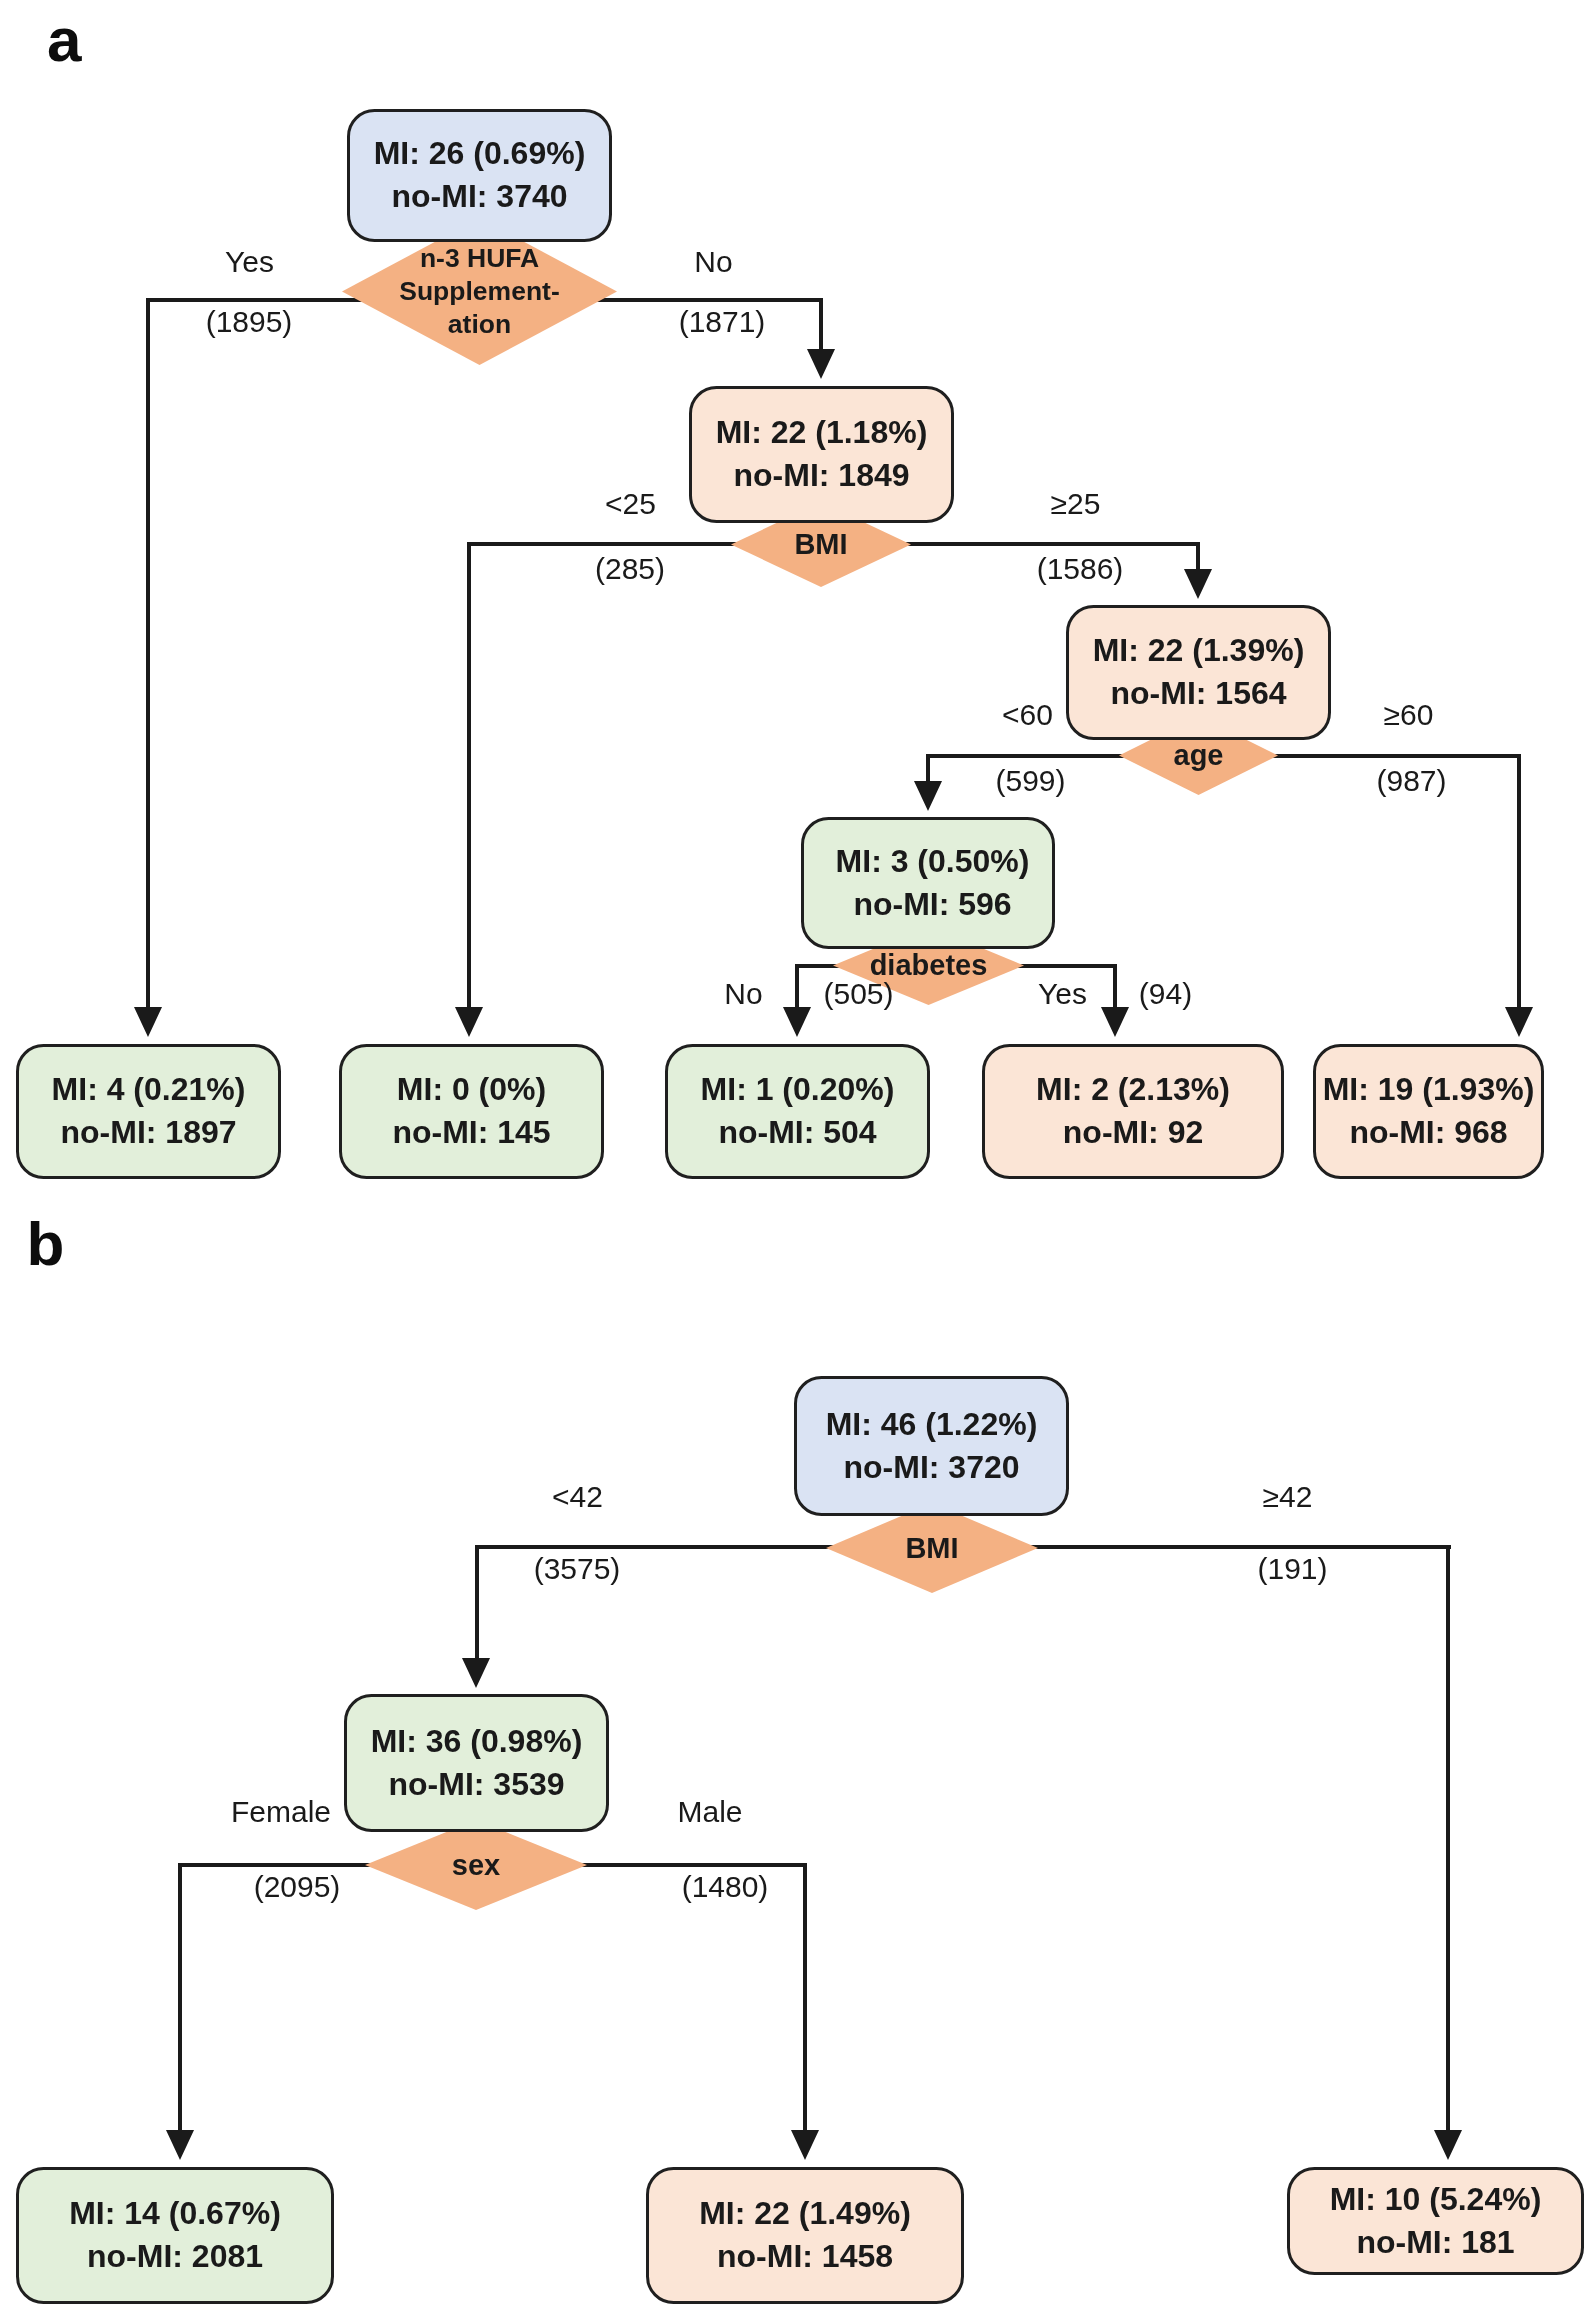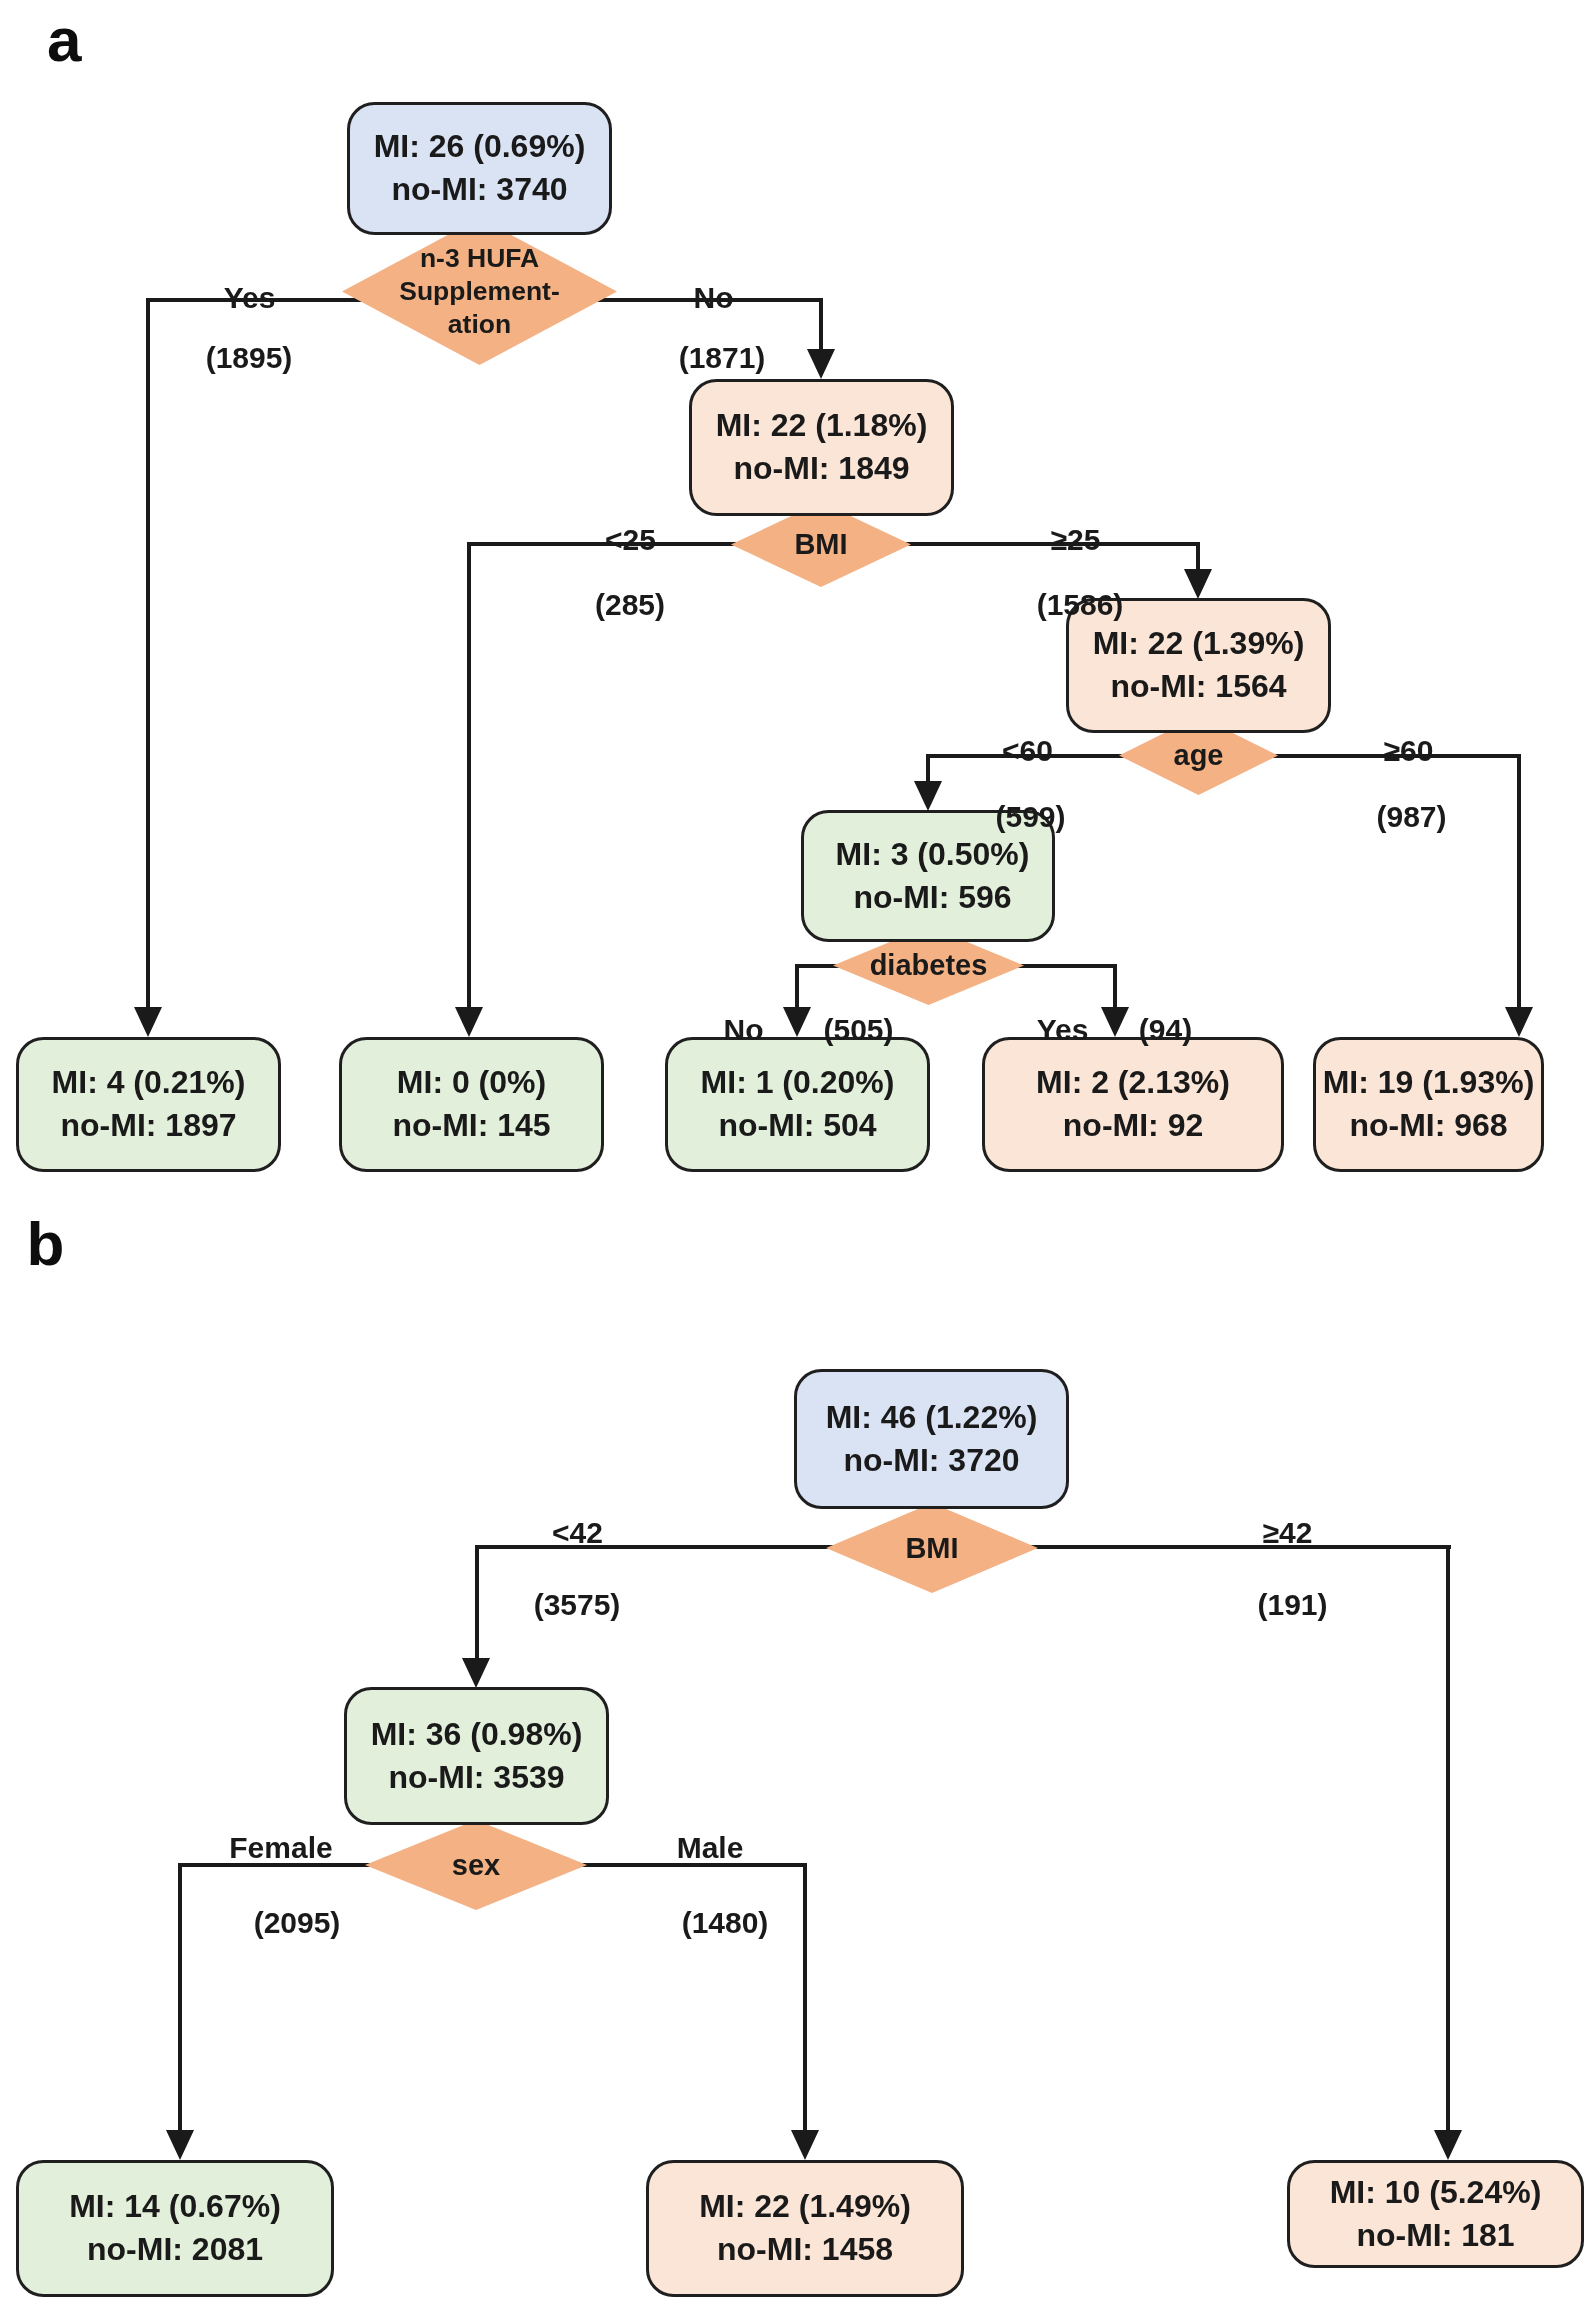--- a/index.html
+++ b/index.html
@@ -4,42 +4,42 @@
 <style>
   html,body{margin:0;padding:0;background:#ffffff;}
   .canvas{
     position:relative;width:1592px;height:2307px;background:#ffffff;overflow:hidden;
     font-family:"Liberation Sans","DejaVu Sans",sans-serif;color:#1a1a1a;
   }
   .panel-letter{position:absolute;font-size:62px;font-weight:bold;color:#0d0d0d;z-index:7;}
   .node{
     position:absolute;box-sizing:border-box;border:3.7px solid #1f1f1f;border-radius:27.5px;
     display:flex;flex-direction:column;align-items:center;justify-content:center;gap:9.5px;
-    font-size:32px;font-weight:bold;text-align:center;z-index:5;line-height:1.05;
+    font-size:32px;font-weight:bold;text-align:center;z-index:5;line-height:1.05;margin-top:7px;
   }
   .node.blue{background:#dae3f3;}
   .node.peach{background:#fbe5d6;}
   .node.green{background:#e2efda;}
   .diamond{
     position:absolute;background:#f4b183;
     clip-path:polygon(50% 0,100% 50%,50% 100%,0 50%);
     display:flex;flex-direction:column;align-items:center;justify-content:center;gap:3.2px;
     font-weight:bold;text-align:center;z-index:4;line-height:1.12;
   }
   .diamond.small{font-size:29px;}
   .diamond.big{font-size:26.5px;}
   .hline,.vline{position:absolute;background:#1a1a1a;z-index:1;}
   .hline{height:3.7px;}
   .vline{width:4.2px;}
   .arrow{
     position:absolute;width:0;height:0;z-index:2;
     border-left:14.3px solid transparent;border-right:14.3px solid transparent;
     border-top:30px solid #1a1a1a;
   }
-  .blabel{position:absolute;font-size:30px;font-weight:bold;text-align:center;z-index:6;margin-top:36px;}
+  .blabel{position:absolute;font-size:30px;font-weight:normal;text-align:center;z-index:6;}
 </style>
 </head>
 <body>
 
 <div class="canvas">
 
   <div class="panel-letter" style="left:47px;top:4.2px;">a</div>
 
   <div class="hline" style="left:146px;top:298px;width:677px;"></div>
   <div class="vline" style="left:146px;top:298px;height:711px;"></div>

